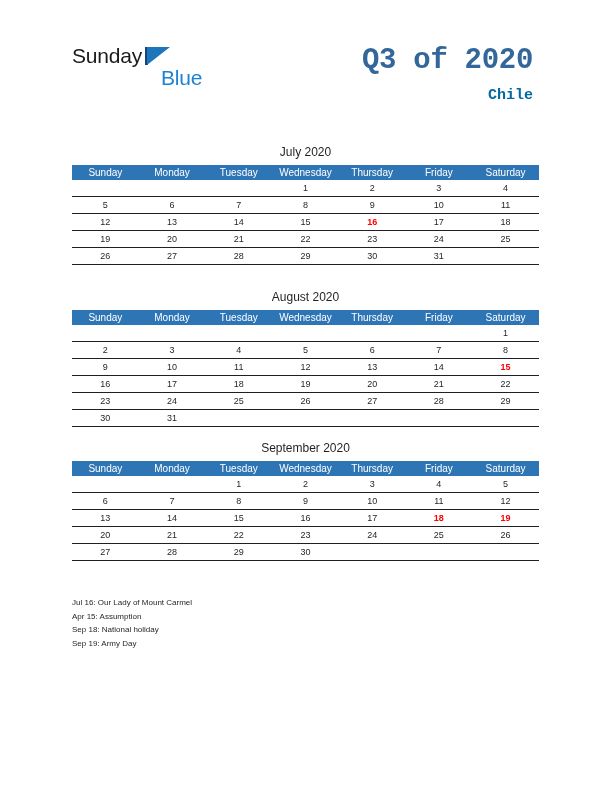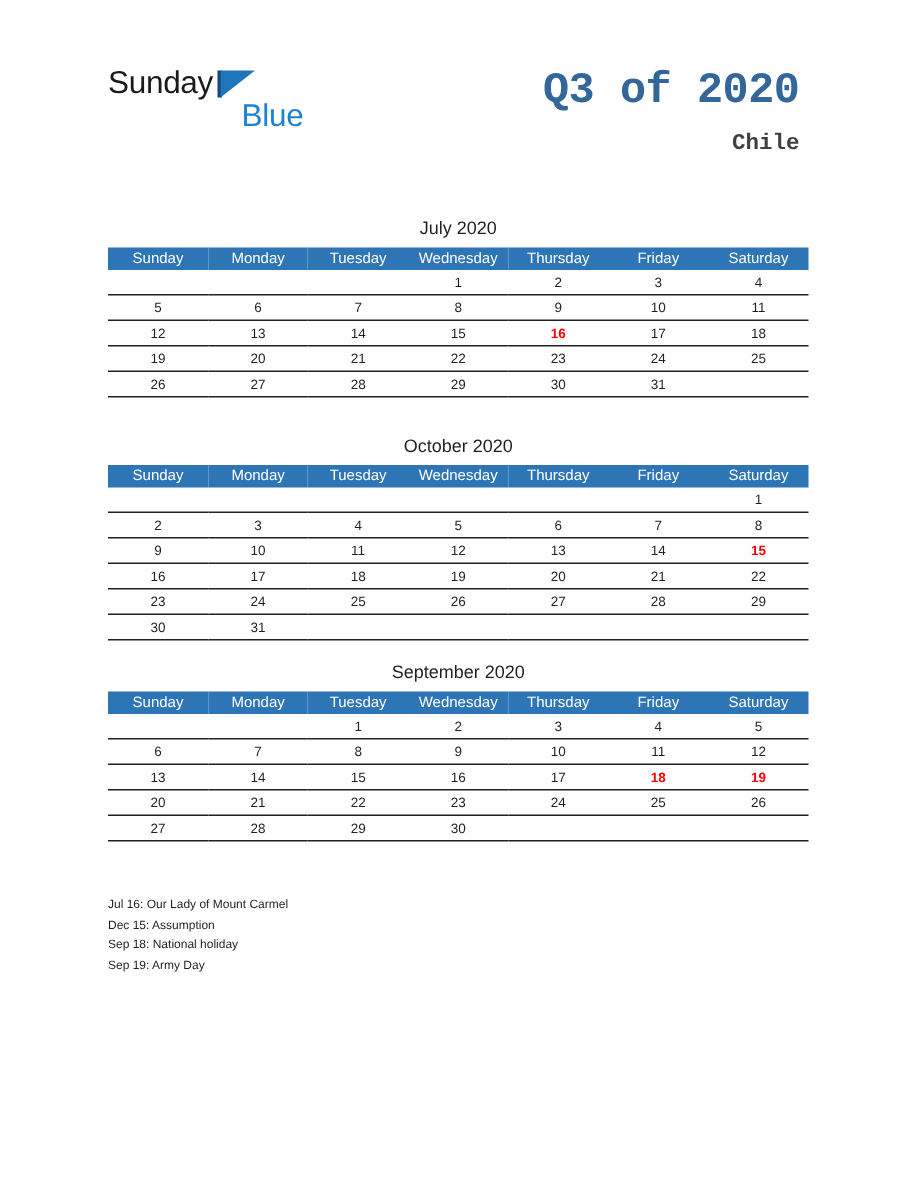--- a/index.html
+++ b/index.html
@@ -71,21 +71,21 @@
   .title-main {
     font-size: 29px;
     font-weight: bold;
     color: #33679b;
     line-height: 34px;
     letter-spacing: -0.3px;
   }
   .title-sub {
     font-size: 15px;
     font-weight: bold;
-    color: #404040;
+    color: #0369a1;
     line-height: 20px;
     margin-top: 8px;
   }
 
   
   .month {
     position: absolute;
     left: 72px;
     width: 467px;
   }
@@ -216,21 +216,21 @@
           <td>28</td>
           <td>29</td>
           <td>30</td>
           <td>31</td>
           <td class="empty"></td>
         </tr>
       </tbody>
     </table>
   </div>
 <div class="month" id="month-1" style="top:289px;">
-    <div class="month-title">October 2020</div>
+    <div class="month-title">August 2020</div>
     <table class="cal">
       <thead>
         <tr>
           <th>Sunday</th>
           <th>Monday</th>
           <th>Tuesday</th>
           <th>Wednesday</th>
           <th>Thursday</th>
           <th>Friday</th>
           <th>Saturday</th>
@@ -353,16 +353,16 @@
           <td class="empty"></td>
           <td class="empty"></td>
           <td class="empty"></td>
         </tr>
       </tbody>
     </table>
   </div>
 
 <div class="notes" id="notes-list">
     <div>Jul 16: Our Lady of Mount Carmel</div>
-    <div>Dec 15: Assumption</div>
+    <div>Apr 15: Assumption</div>
     <div>Sep 18: National holiday</div>
     <div>Sep 19: Army Day</div>
   </div>
 
 </body></html>

